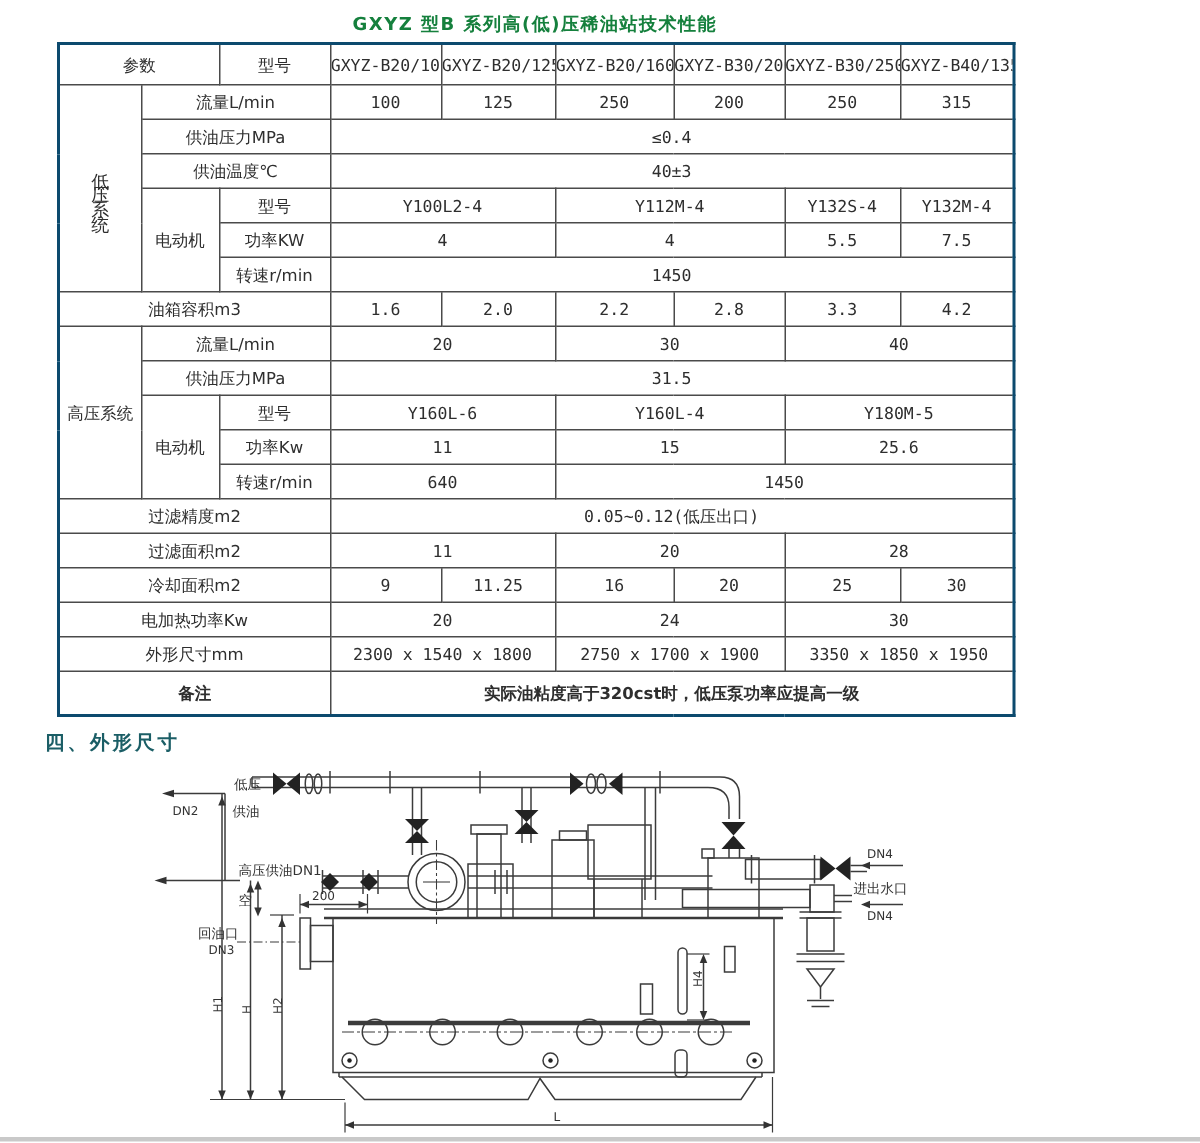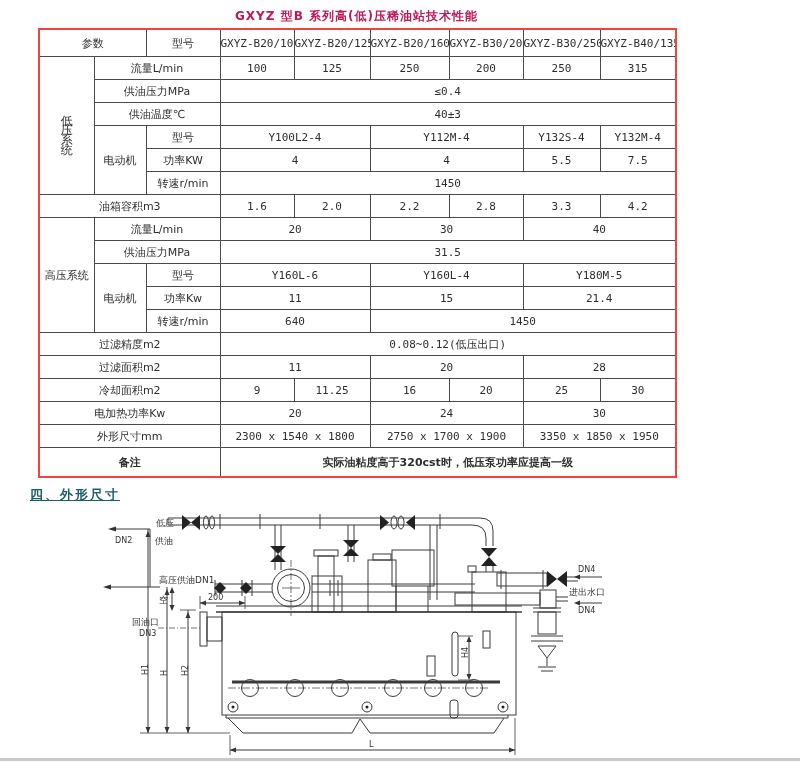--- a/index.html
+++ b/index.html
@@ -2,44 +2,44 @@
 <html><head>
 <meta charset="utf-8">
 <style>
   html,body{margin:0;padding:0;}
   body{
     width:800px;height:762px;position:relative;background:#fff;
     font-family:"DejaVu Sans",sans-serif;color:#333;overflow:hidden;
   }
   .doc-title{
     position:absolute;left:38px;top:8px;width:637px;text-align:center;
-    font-size:12px;color:#be185d;letter-spacing:1px;font-weight:bold;
+    font-size:12px;color:#15803d;letter-spacing:1px;font-weight:bold;
   }
   table.spec{
     position:absolute;left:38px;top:28px;width:637px;
     border-collapse:collapse;table-layout:fixed;
-    border:2px solid #ef4444;
+    border:2px solid #0c4a6e;
   }
   table.spec td{
     border:1px solid #4a4a4a;height:22px;padding:0;
     text-align:center;font-size:11px;color:#2e2e2e;
     white-space:nowrap;overflow:hidden;vertical-align:middle;
   }
   table.spec tr.hdr td{height:26px;}
   table.spec tr.note-row td{height:28px;font-weight:bold;}
   td.cjk{font-size:12px;}
   td.num{font-family:"DejaVu Sans Mono",monospace;font-size:11px;}
   td.al{text-align:left;padding-left:3px;margin-left:37px;}
   td.vert>div{
     display:inline-block;writing-mode:vertical-lr;text-orientation:upright;
     letter-spacing:9px;font-size:12px;line-height:14px;
   }
   .section-heading{
     position:absolute;left:30px;top:486px;
-    font-size:13px;font-weight:bold;color:#1b5e66;letter-spacing:2px;text-decoration:underline;
+    font-size:13px;font-weight:bold;color:#1b5e66;letter-spacing:2px;
   }
   .drawing{position:absolute;left:20px;top:500px;}
   .bottom-rule{
     position:absolute;left:0;top:758px;width:800px;height:3px;background:#c9c9c9;
   }
   svg text{font-family:"DejaVu Sans",sans-serif;fill:#333;}
   svg .dim-t{font-size:8px;}
   svg .cjk-t{font-size:9px;}
 </style>
 </head>
@@ -131,30 +131,30 @@
     <td rowspan="3" class="cjk">电动机</td>
     <td class="cjk">型号</td>
     <td colspan="2" class="num">Y160L-6</td>
     <td colspan="2" class="num al">Y160L-4</td>
     <td colspan="2" class="num al">Y180M-5</td>
   </tr>
   <tr>
     <td class="cjk">功率Kw</td>
     <td colspan="2" class="num">11</td>
     <td colspan="2" class="num al">15</td>
-    <td colspan="2" class="num al">21.4</td>
+    <td colspan="2" class="num al">25.6</td>
   </tr>
   <tr>
     <td class="cjk">转速r/min</td>
     <td colspan="2" class="num">640</td>
     <td colspan="4" class="num al">1450</td>
   </tr>
   <tr>
     <td colspan="3" class="cjk">过滤精度m2</td>
-    <td colspan="6" class="num">0.08~0.12(低压出口)</td>
+    <td colspan="6" class="num">0.05~0.12(低压出口)</td>
   </tr>
   <tr>
     <td colspan="3" class="cjk">过滤面积m2</td>
     <td colspan="2" class="num">11</td>
     <td colspan="2" class="num">20</td>
     <td colspan="2" class="num">28</td>
   </tr>
   <tr>
     <td colspan="3" class="cjk">冷却面积m2</td>
     <td class="num">9</td>

